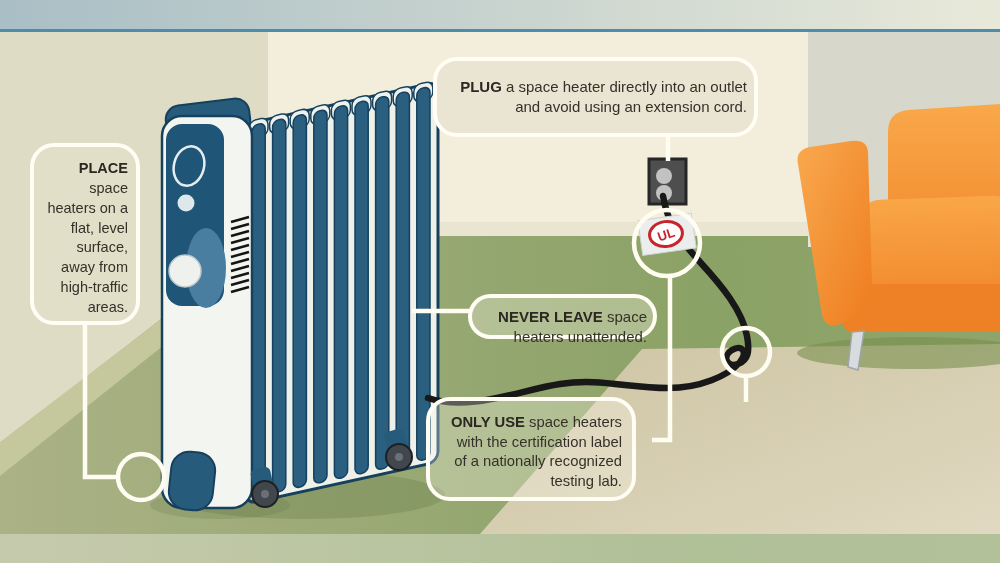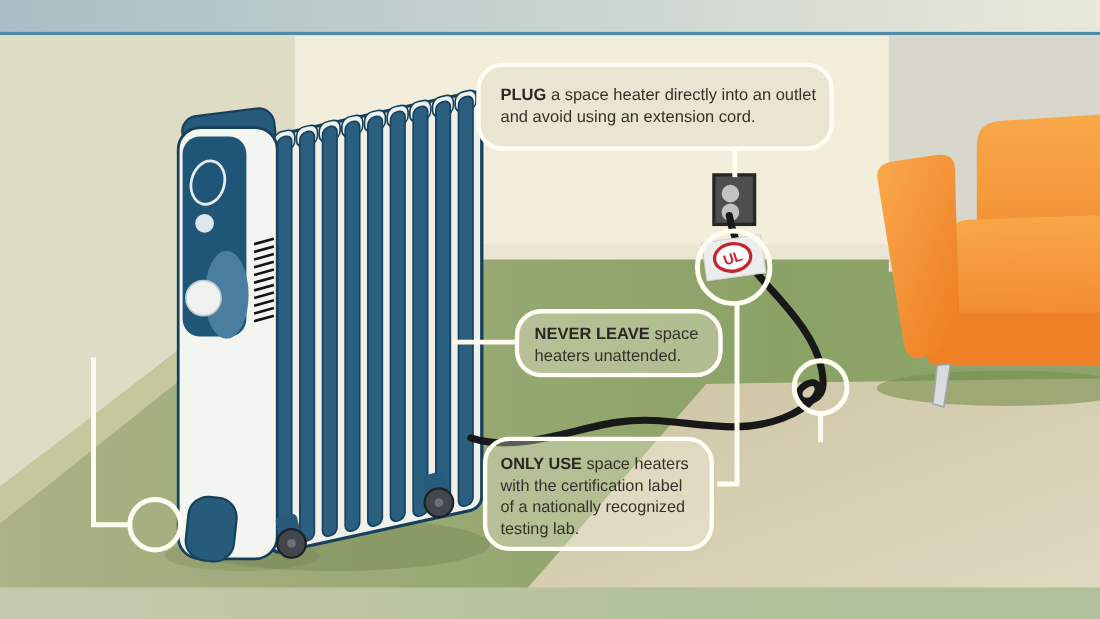--- a/index.html
+++ b/index.html
@@ -7,42 +7,43 @@
     position:relative;width:1000px;height:563px;overflow:hidden;
     font-family:"Liberation Sans", sans-serif;
   }
   .stage svg{position:absolute;left:0;top:0;}
   .co{
     position:absolute;
     border:4px solid #fffdf4;
     border-radius:24px;
     color:#35312a;
     box-sizing:border-box;
+    text-align:right;
   }
   .co .lead{font-weight:700;color:#2b2722;}
   #co-place{
     left:30px;top:143px;width:110px;height:182px;
     padding:12px 8px 0 12px;
     font-size:14.5px;line-height:1.37;
     background:rgba(226,224,200,0.80);
   }
   #co-plug{
     left:433px;top:57px;width:325px;height:80px;
     padding:16px 7px 0 18px;
     font-size:15px;line-height:1.35;
     background:#e9e5d2;
   }
   #co-never{
-    left:468px;top:281px;width:189px;height:62px;
+    left:468px;top:294px;width:189px;height:45px;
     padding:9px 6px 0 14px;
     font-size:15px;line-height:1.32;
     background:rgba(255,252,238,0.30);
   }
   #co-only{
-    left:439px;top:397px;width:210px;height:104px;
+    left:426px;top:397px;width:210px;height:104px;
     padding:12px 10px 0 12px;
     font-size:14.8px;line-height:1.33;
     background:rgba(255,252,238,0.30);
   }
   #co-dont{
     left:708px;top:400px;width:283px;height:93px;
     padding:15px 21px 0 24px;
     font-size:15px;line-height:1.4;
     background:rgba(255,252,238,0.38);
   }
@@ -182,20 +183,24 @@
     <path d="M 668 134 V 161"></path>
     <path d="M 412 311 H 470"></path>
     <path d="M 652 440 H 670 V 276"></path>
     <path d="M 746 376 V 402"></path>
     <circle cx="141" cy="477" r="23"></circle>
     <circle cx="667" cy="243" r="33"></circle>
     <circle cx="746" cy="352" r="24"></circle>
   </g>
 </svg>
 
+  <div class="co" id="co-place">
+    <span class="lead">PLACE</span>
+    <span>space heaters on a flat, level surface, away from high-traffic areas.</span>
+  </div>
 
   <div class="co" id="co-plug">
     <span class="lead">PLUG</span>
     <span>a space heater directly into an outlet and avoid using an extension cord.</span>
   </div>
 
   <div class="co" id="co-never">
     <span class="lead">NEVER LEAVE</span>
     <span>space heaters unattended.</span>
   </div>

